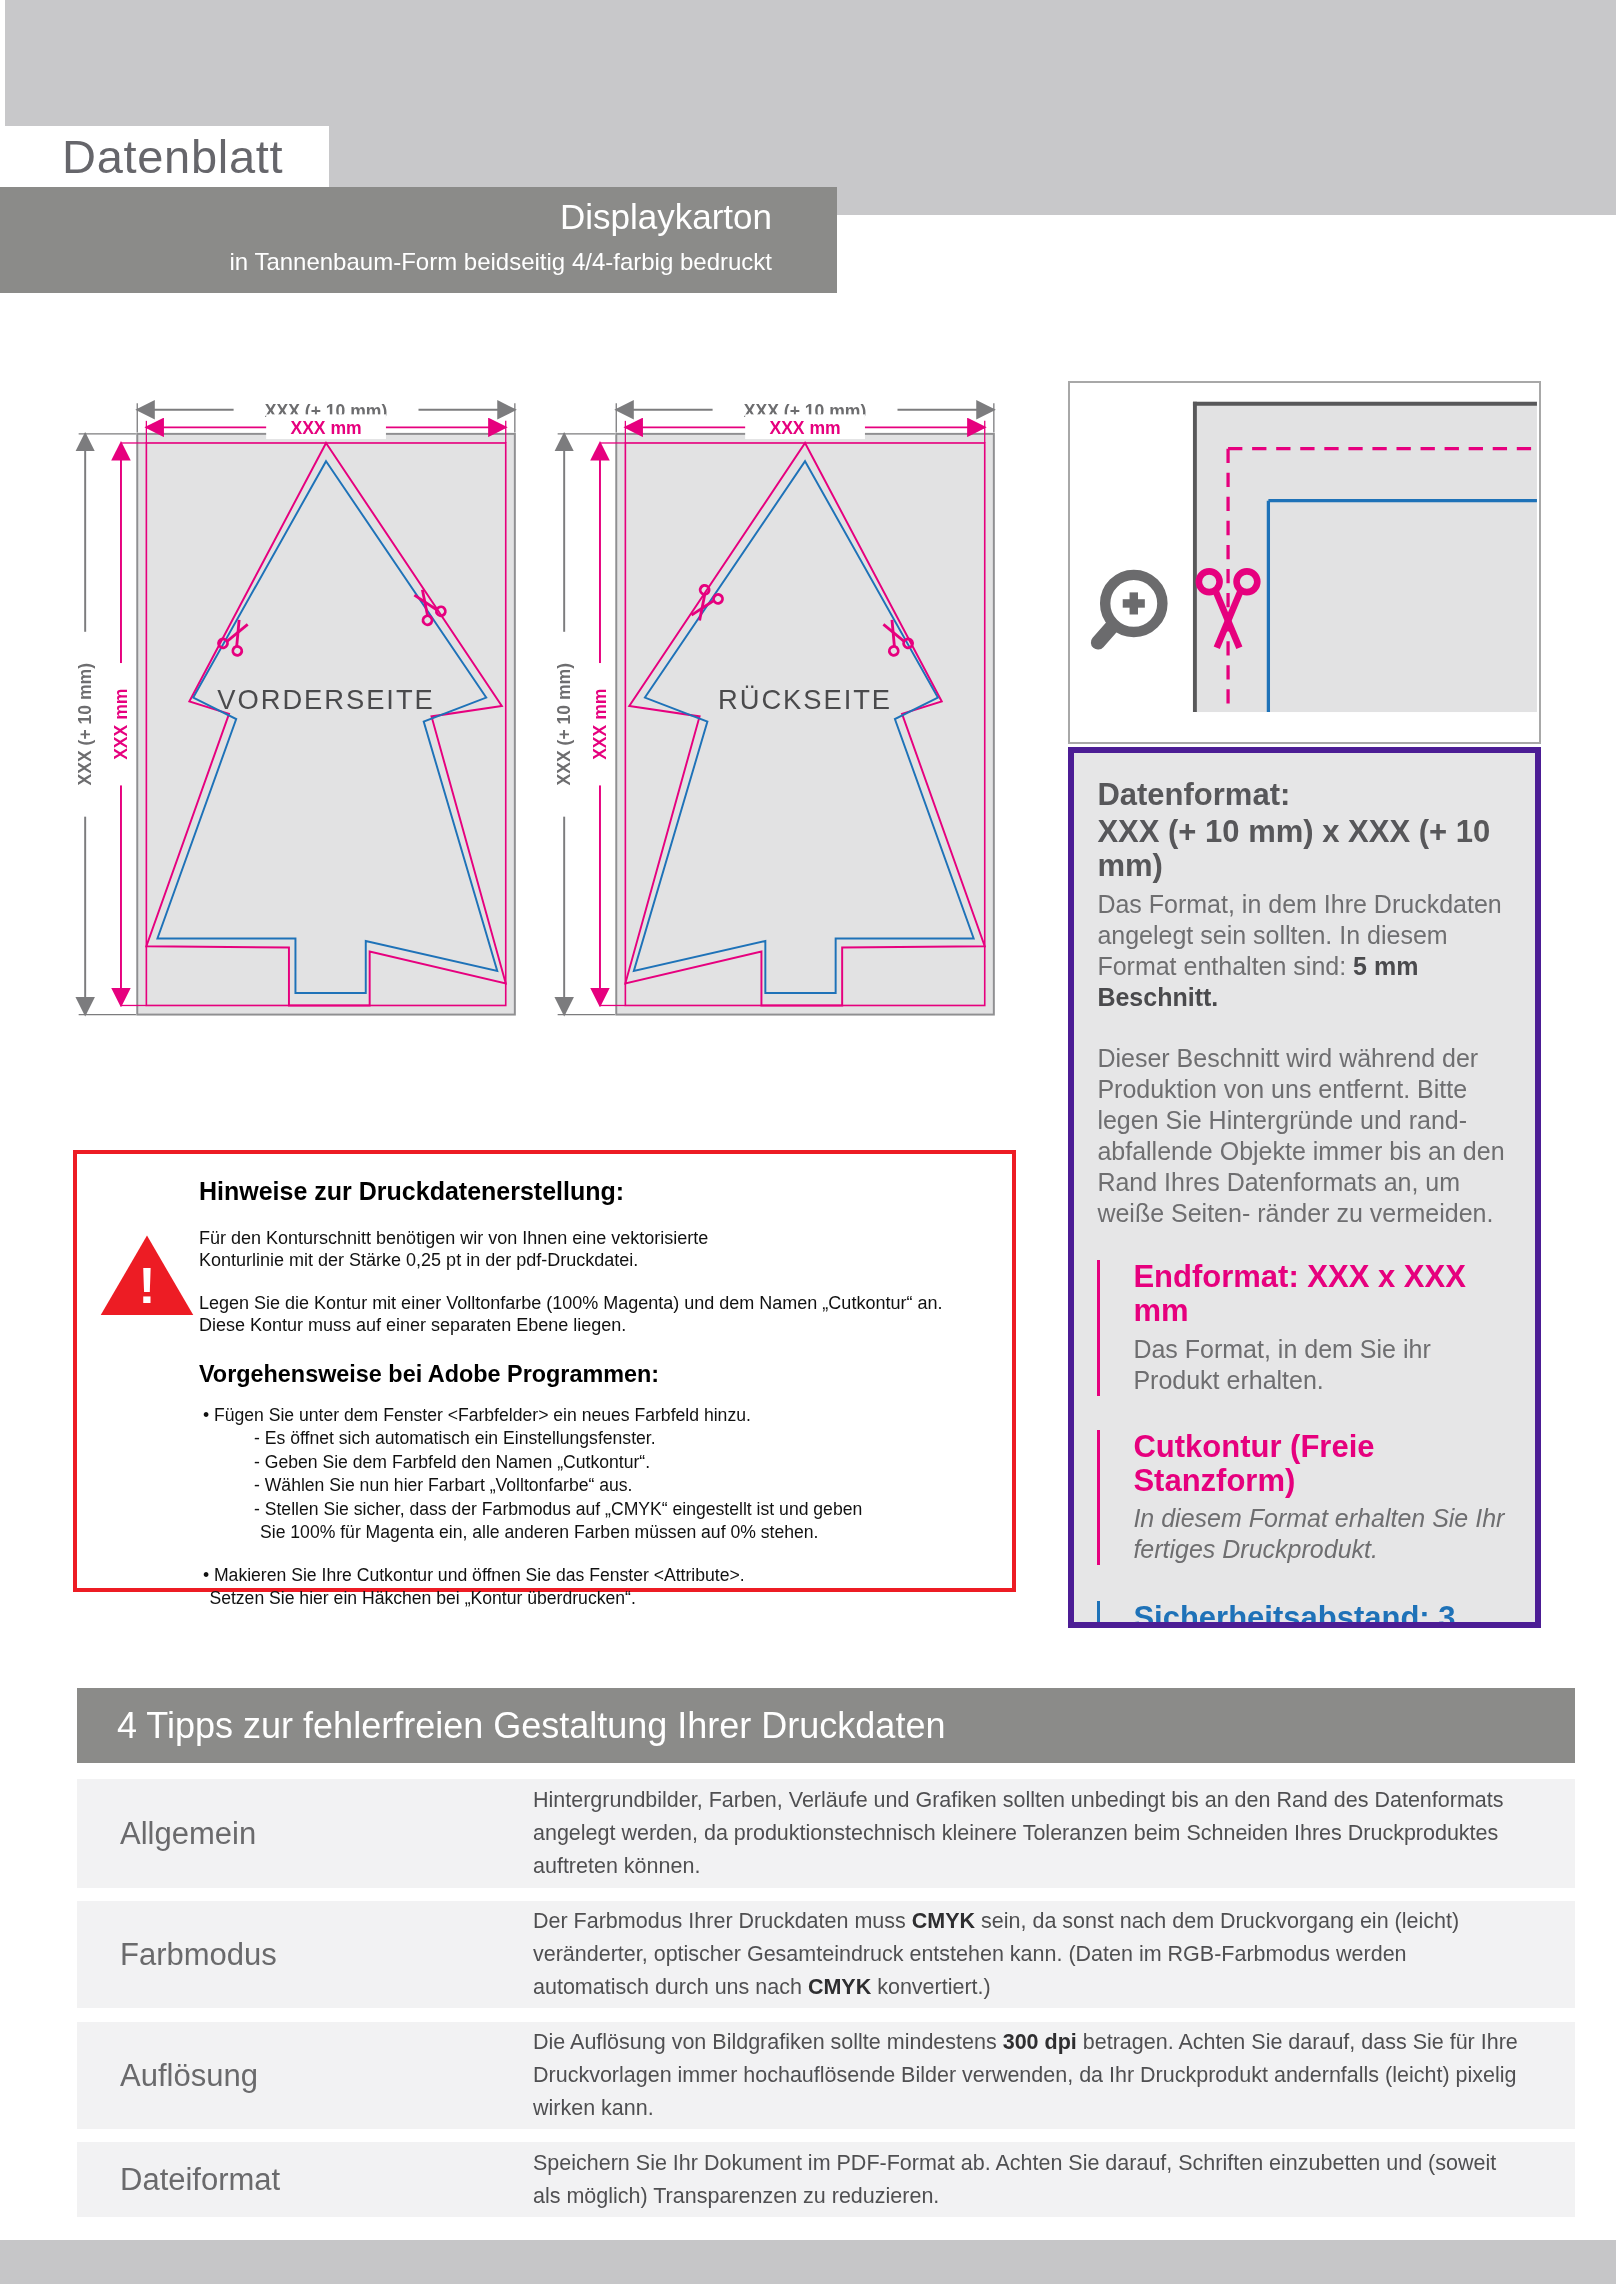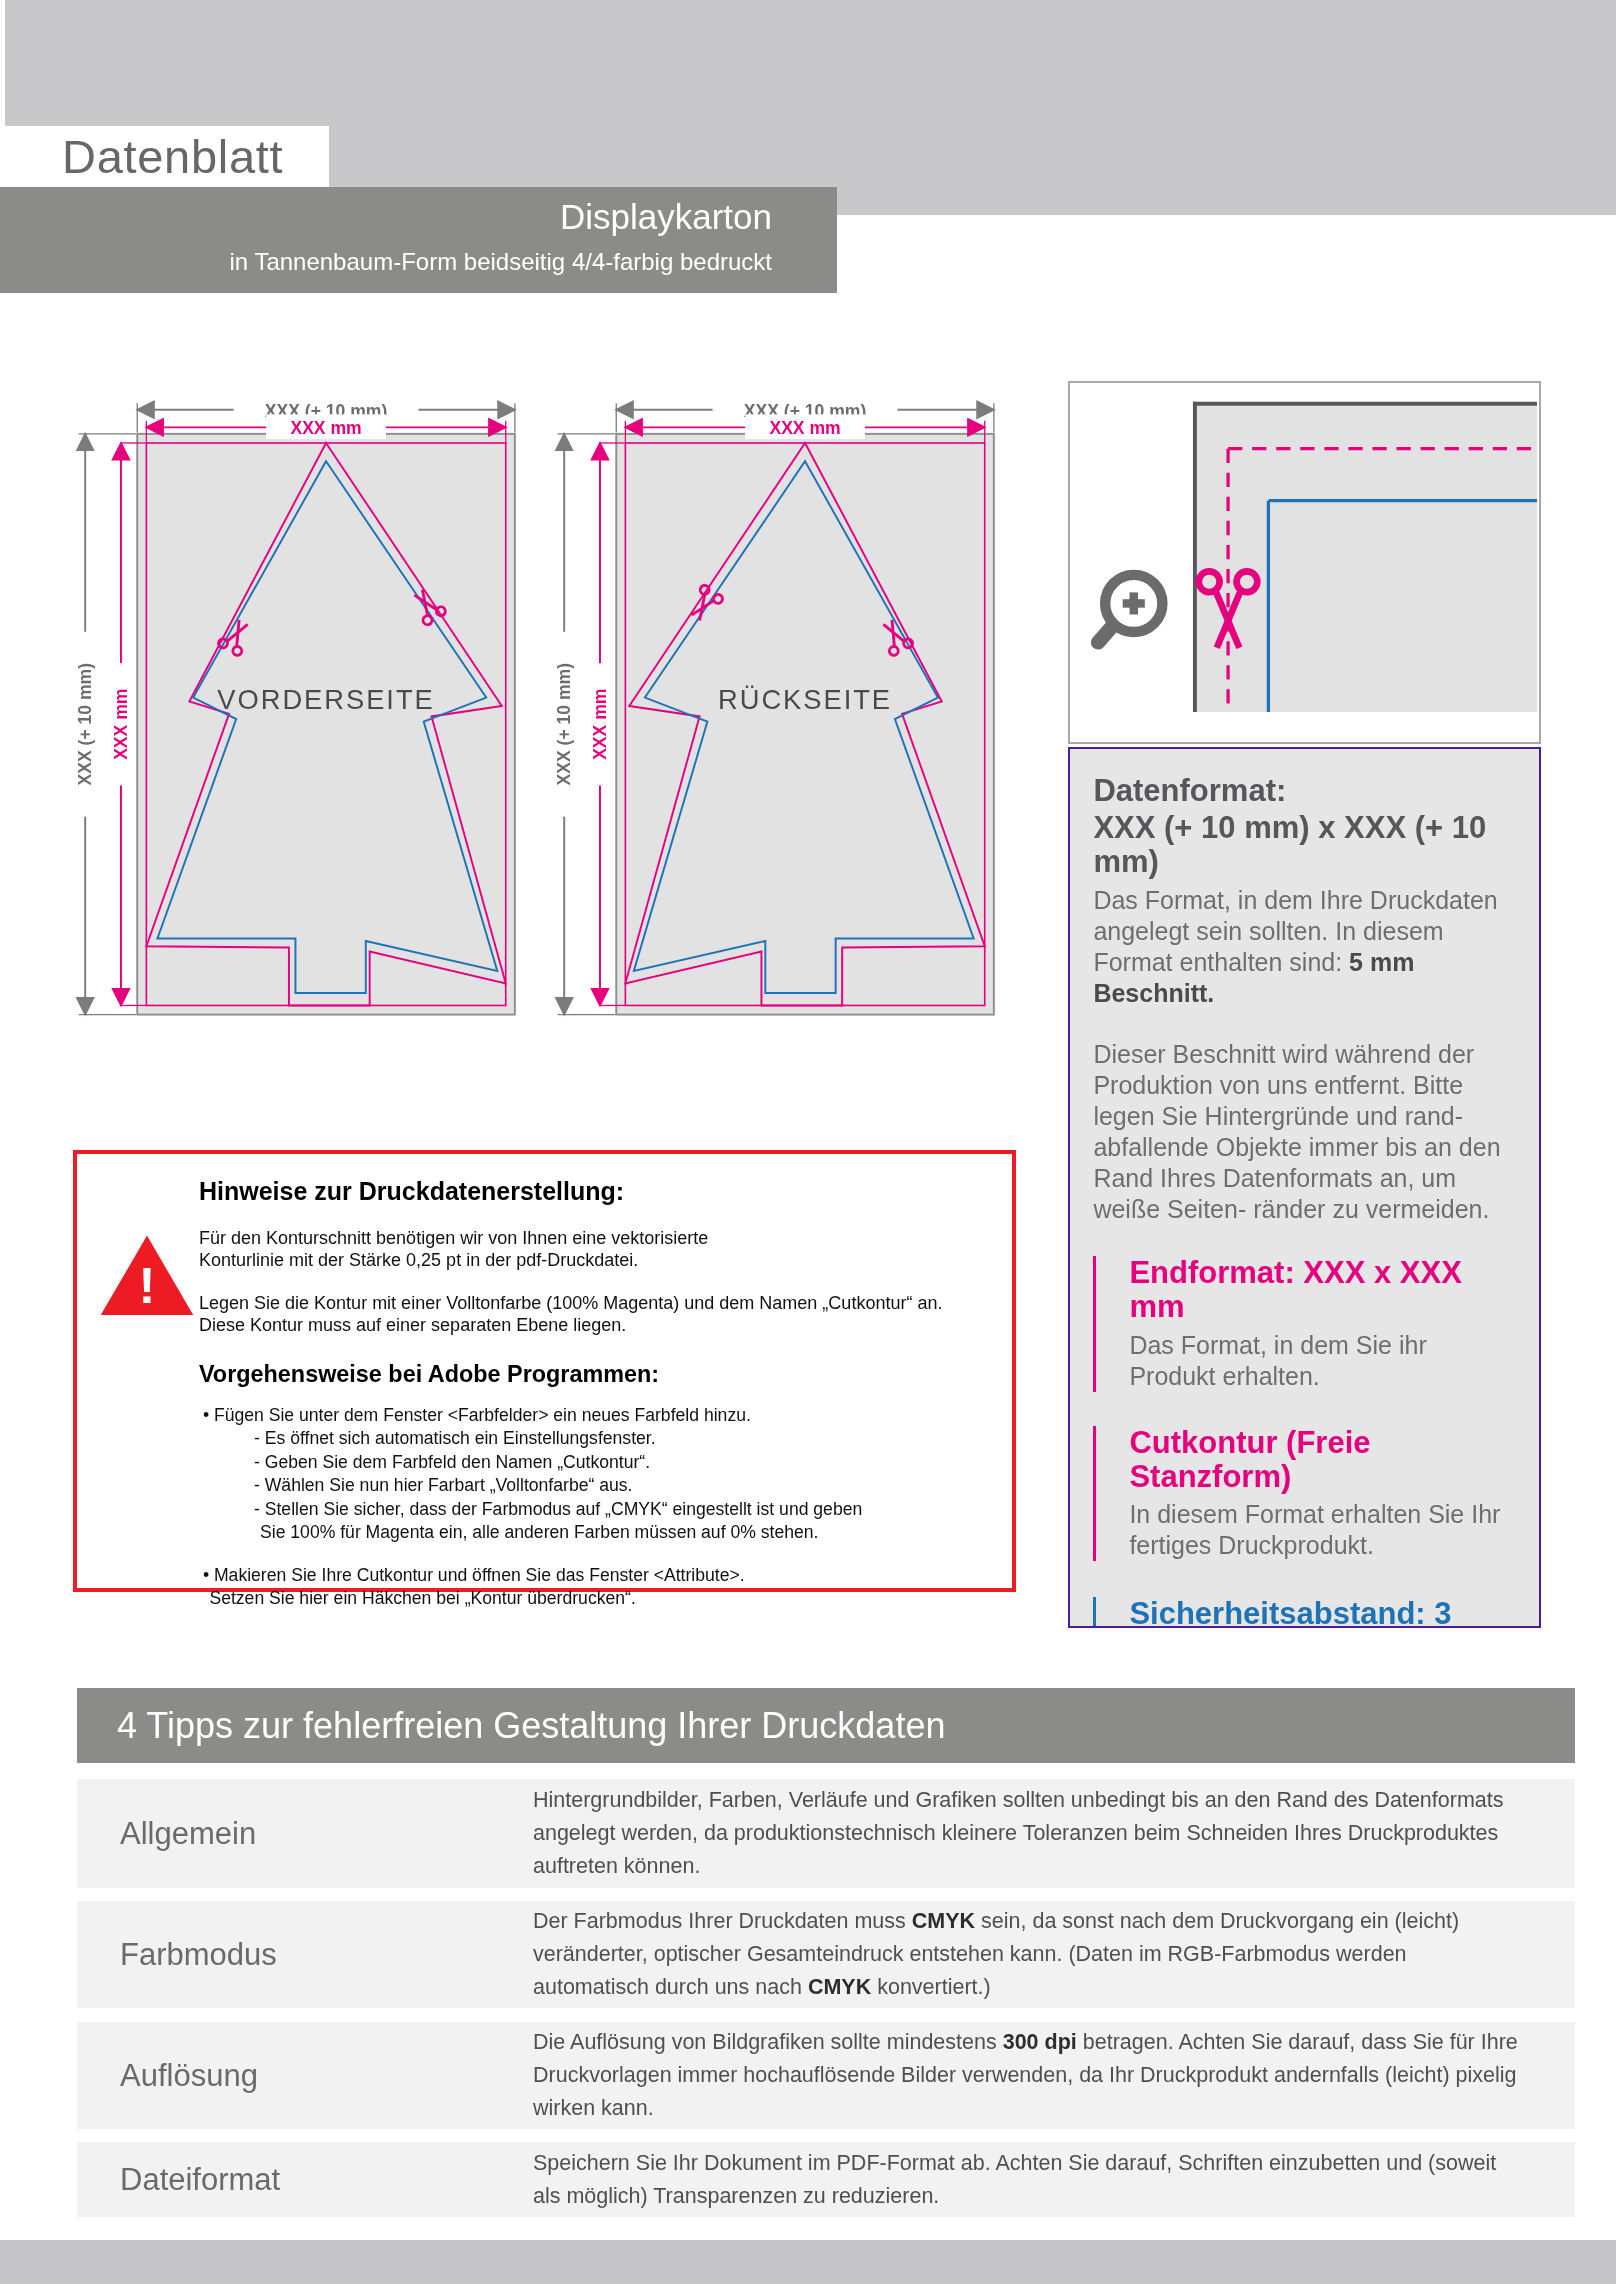--- a/index.html
+++ b/index.html
@@ -9,21 +9,21 @@
   
   .band-light{left:5.2px;top:0;width:1611px;height:215px;background:#c8c8ca;}
   .title-box{left:0;top:126px;width:329px;height:61px;background:#ffffff;display:flex;align-items:center;box-sizing:border-box;padding-left:62px;}
   .title-box span{font-size:47px;color:#66666b;letter-spacing:0.7px;}
   .band-dark{left:0;top:187px;width:837px;height:106px;background:#8b8b89;box-sizing:border-box;padding-right:65px;text-align:right;color:#ffffff;}
   .band-dark .l1{margin-top:10.4px;font-size:35px;}
   .band-dark .l2{margin-top:10.4px;font-size:24px;margin-left:47px;}
   
   .detail-panel{left:1068px;top:381px;width:473px;height:363px;background:#ffffff;border:2.6px solid #a8a8a8;box-sizing:border-box;}
   
-  .info-box{left:1068px;top:747px;width:473px;height:881px;background:#e6e6e7;border:2px solid #4c1d95;box-sizing:border-box;padding:25px 26px 0 23.4px;overflow:hidden;}
+  .info-box{left:1068px;top:747px;width:473px;height:881px;background:#e6e6e7;border:6px solid #4c1d95;box-sizing:border-box;padding:25px 26px 0 23.4px;overflow:hidden;}
   .info-box .ttl{font-size:31px;font-weight:bold;color:#57575a;line-height:1.1;}
   .info-box .body{font-size:25px;color:#6e6e70;line-height:31px;}
   .info-box .body b{color:#4a4a4d;}
   .sec{border-left:3.9px solid #e6007e;padding-left:33px;}
   .sec.blue{border-left-color:#1e72b8;}
   .sec .ttl-m{font-size:31px;font-weight:bold;color:#e6007e;line-height:1.1;}
   .sec .ttl-b{font-size:31px;font-weight:bold;color:#1e72b8;line-height:1.1;}
   .sec .sub-b{font-size:25px;color:#1d4ed8;margin-top:3.9px;}
   
   .red-box{left:73px;top:1150px;width:943px;height:442px;background:#ffffff;border:4.6px solid #ed1c24;box-sizing:border-box;}
@@ -196,21 +196,21 @@
     <div class="body" style="margin-top:6.5px;"><span>Das Format, in dem Ihre Druckdaten angelegt sein sollten. In diesem Format enthalten sind: </span><b>5 mm Beschnitt.</b></div>
     <div class="body" style="margin-top:30px;">Dieser Beschnitt wird während der Produktion von uns entfernt. Bitte legen Sie Hintergründe und rand- abfallende Objekte immer bis an den Rand Ihres Datenformats an, um weiße Seiten- ränder zu vermeiden.</div>
 
     <div class="sec" style="margin-top:31px;">
       <div class="ttl-m">Endformat: XXX x XXX mm</div>
       <div class="body" style="margin-top:5.2px;">Das Format, in dem Sie ihr Produkt erhalten.</div>
     </div>
 
     <div class="sec" style="margin-top:34px;">
       <div class="ttl-m">Cutkontur (Freie Stanzform)</div>
-      <div class="body" style="margin-top:5.2px;">In diesem Format erhalten Sie Ihr fertiges Druckprodukt.</div>
+      <div class="body" style="margin-top:5.2px;font-style:italic;">In diesem Format erhalten Sie Ihr fertiges Druckprodukt.</div>
     </div>
 
     <div class="sec blue" style="margin-top:36px;">
       <div class="ttl-b">Sicherheitsabstand: 3 mm</div>
       <div class="sub-b">(auf allen Seiten)</div>
       <div class="body" style="margin-top:2.6px;">Dieser wird vom Endformat aus gemessen und verhindert unerwünschten Anschnitt Ihrer Texte und Informationen während der Produktion.</div>
     </div>
   </div>
 
   <div class="abs red-box">

